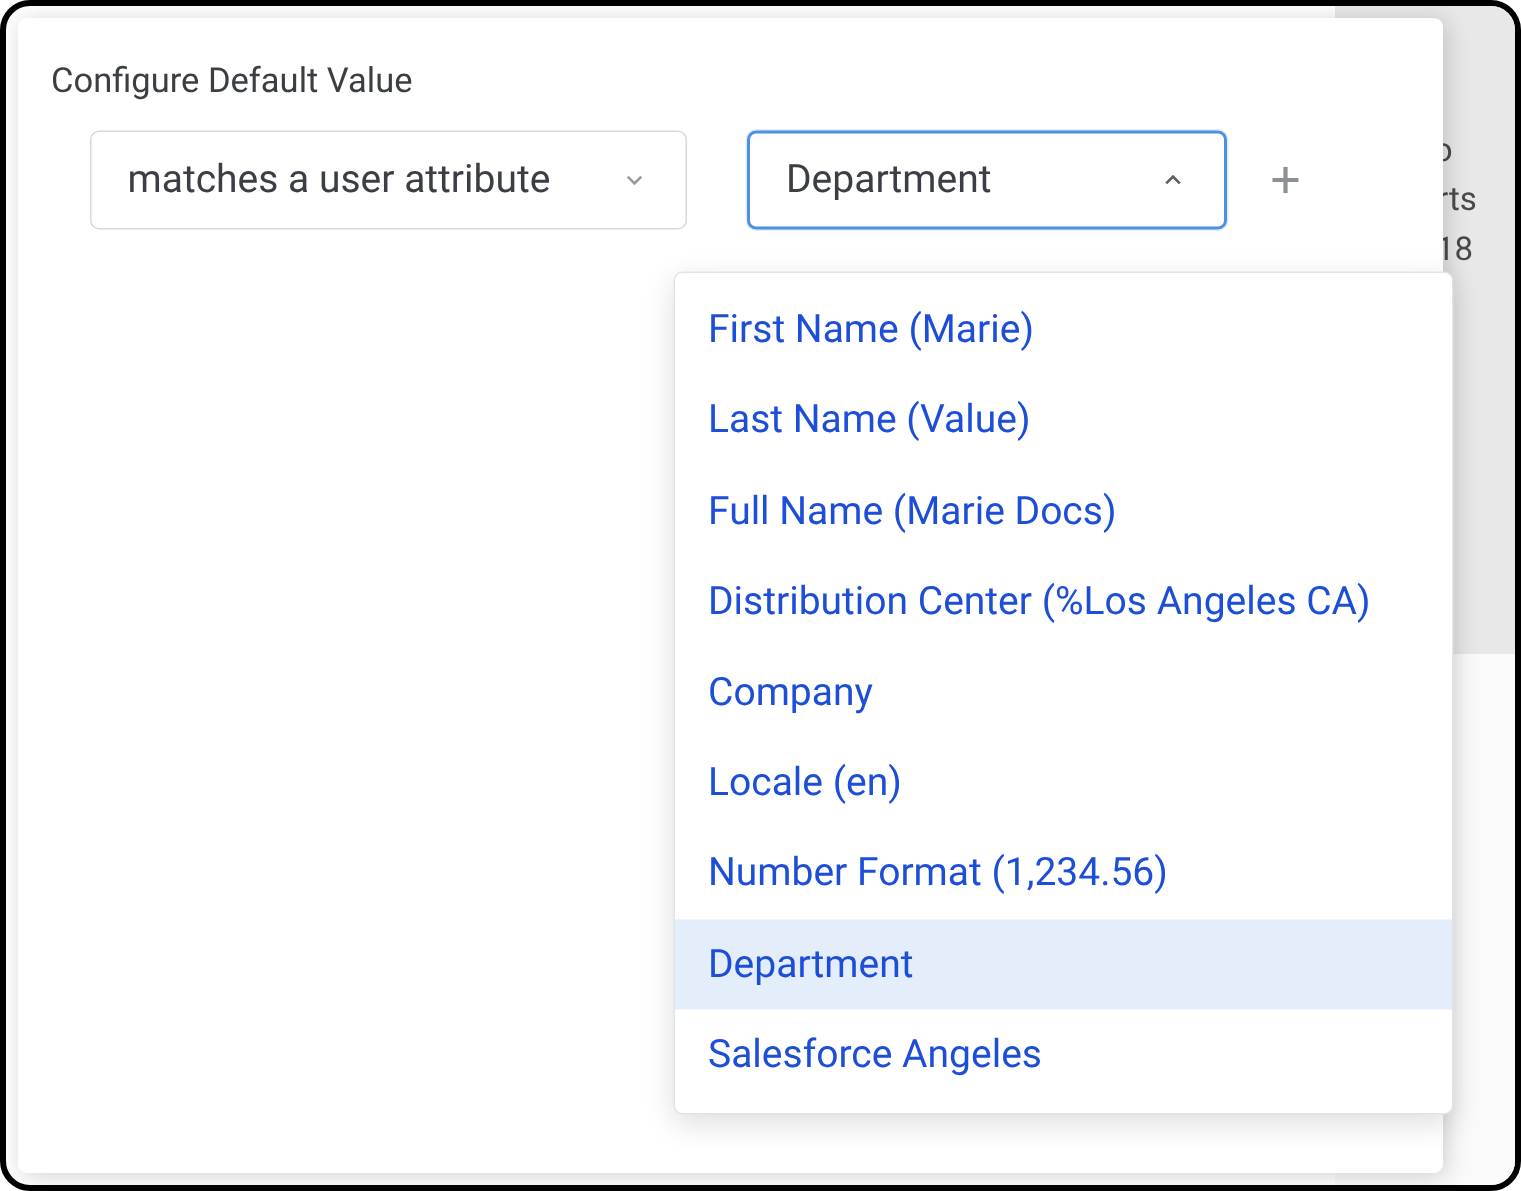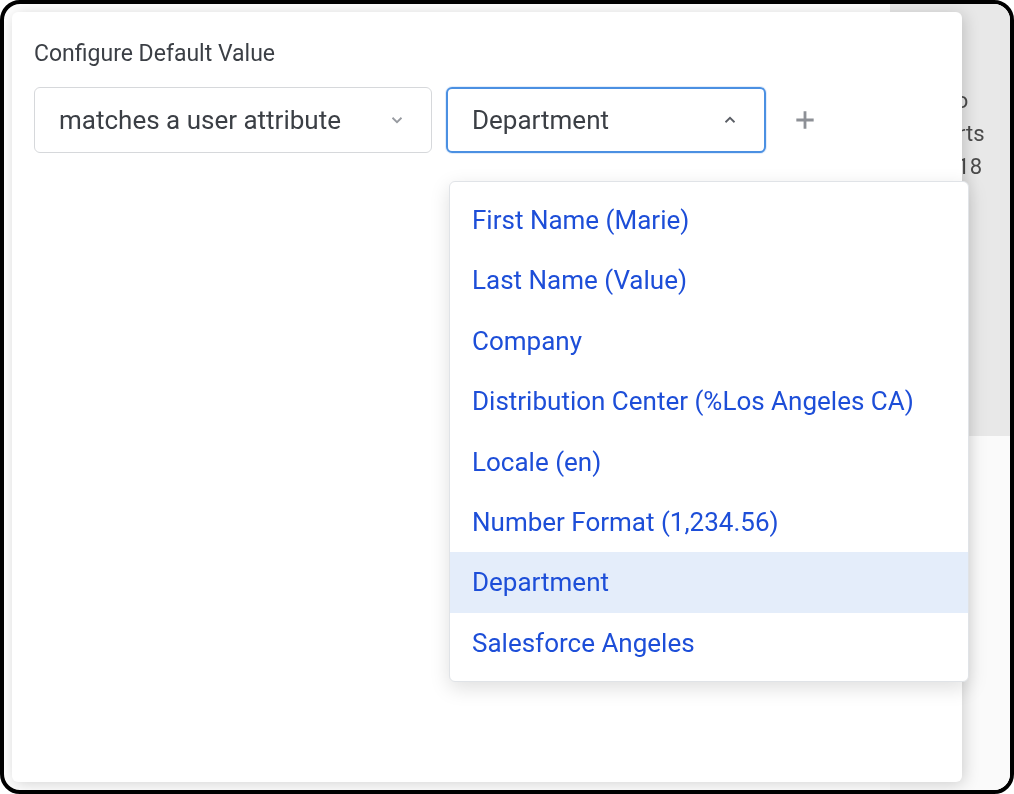--- a/index.html
+++ b/index.html
@@ -68,20 +68,21 @@
       align-items: center;
       justify-content: space-between;
       height: 66px;
       border: 1px solid #d6d8db;
       border-radius: 6px;
       padding: 0 20px 0 24px;
       font-size: 26px;
       color: #3b3f45;
       background: #fff;
       cursor: pointer;
+      margin-left: 26px;
     }
     .select-match {
       width: 398px;
     }
     .select-attribute {
       width: 320px;
       border: 2px solid #4b90e2;
       box-shadow: 0 0 0 1px rgba(75,144,226,0.15);
     }
     .chevron {
@@ -184,22 +185,23 @@
           <line x1="12" y1="4" x2="12" y2="20"></line>
           <line x1="4" y1="12" x2="20" y2="12"></line>
         </svg>
       </div>
 
     </div>
 
     <div class="dropdown" id="dropdown-list">
         <div class="dropdown-item">First Name (Marie)</div>
         <div class="dropdown-item">Last Name (Value)</div>
+        <div class="dropdown-item">Full Name (Marie Docs)</div>
+        <div class="dropdown-item">Distribution Center (%Los Angeles CA)</div>
         <div class="dropdown-item">Company</div>
-        <div class="dropdown-item">Distribution Center (%Los Angeles CA)</div>
         <div class="dropdown-item">Locale (en)</div>
         <div class="dropdown-item">Number Format (1,234.56)</div>
         <div class="dropdown-item selected">Department</div>
         <div class="dropdown-item">Salesforce Angeles</div>
       </div>
   </div>
 
 </div>
 
 </body></html>

